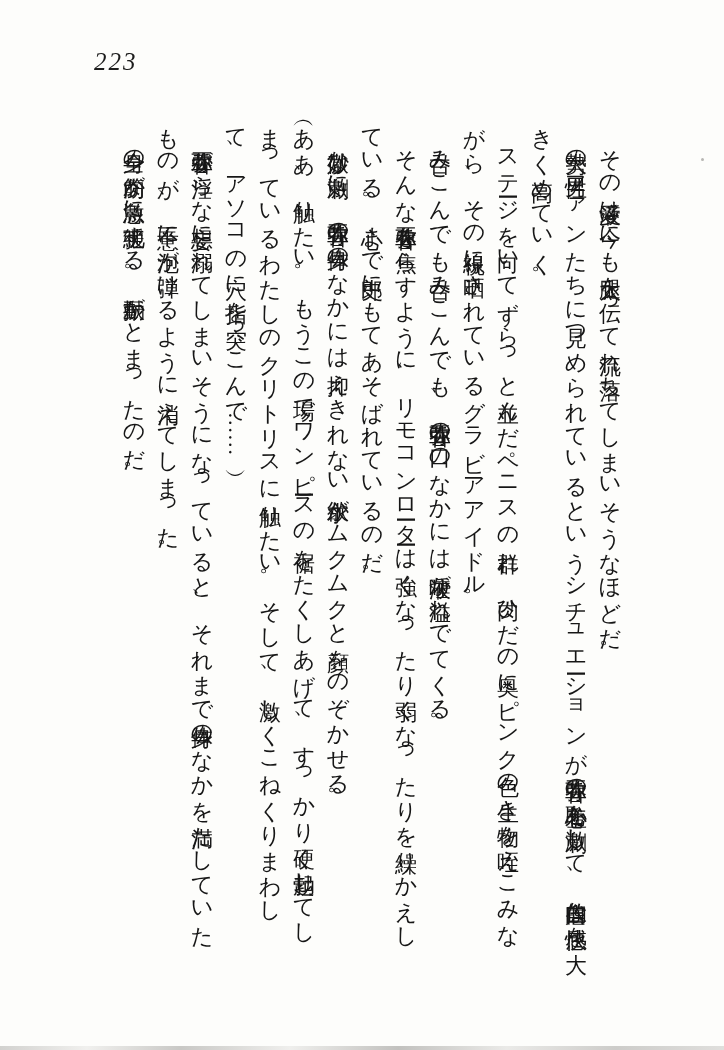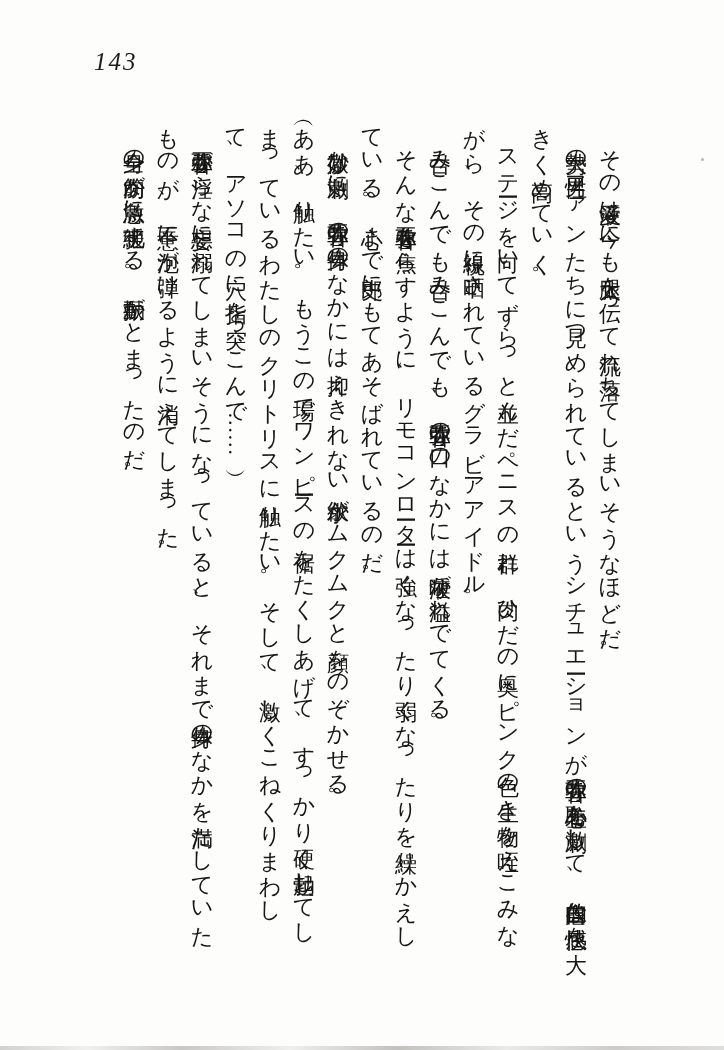--- a/index.html
+++ b/index.html
@@ -76,21 +76,21 @@
       rgba(150,148,144,0.18) 70%,
       rgba(115,113,109,0.35) 85%,
       rgba(135,133,129,0.25) 100%);
   }
 </style>
 </head>
 <body>
 
 <div class="book-page">
 
-  <div class="page-number">143</div>
+  <div class="page-number">223</div>
 
   <div class="text-block">
     <p class="para">その愛液は今にも太腿を伝って流れ落ちてしまいそうなほどだ。</p>
     <p class="para">大勢の男性ファンたちに見つめられているというシチュエーションが亜弥香の羞恥心を刺激して、自虐的な快感を大きく高めていく。</p>
     <p class="para">ステージを向いてずらっと並んだペニスの群れ。肉ひだの奥にピンク色の生き物を咥えこみながら、その視線に晒されているグラビアアイドル。</p>
     <p class="para">呑みこんでも呑みこんでも、亜弥香の口のなかには唾液が溢れでてくる。</p>
     <p class="para">そんな亜弥香を焦らすように、リモコンローターは強くなったり弱くなったりを繰りかえしている。心まで史郎にもてあそばれているのだ。</p>
     <p class="para">微妙な刺激に、亜弥香の身体のなかには抑えきれない欲求がムクムクと顔をのぞかせる。</p>
     <p class="para open-paren">（ああ、触りたい。もうこの場でワンピースの裾をたくしあげて、すっかり硬く勃起してしまっているわたしのクリトリスに触りたい。そして、激しくこねくりまわして、アソコの穴に指を突っこんで……）</p>
     <p class="para">亜弥香が淫らな妄想に溺れてしまいそうになっていると、それまで身体のなかを満たしていたものが、不意に泡が弾けるように消えてしまった。</p>

